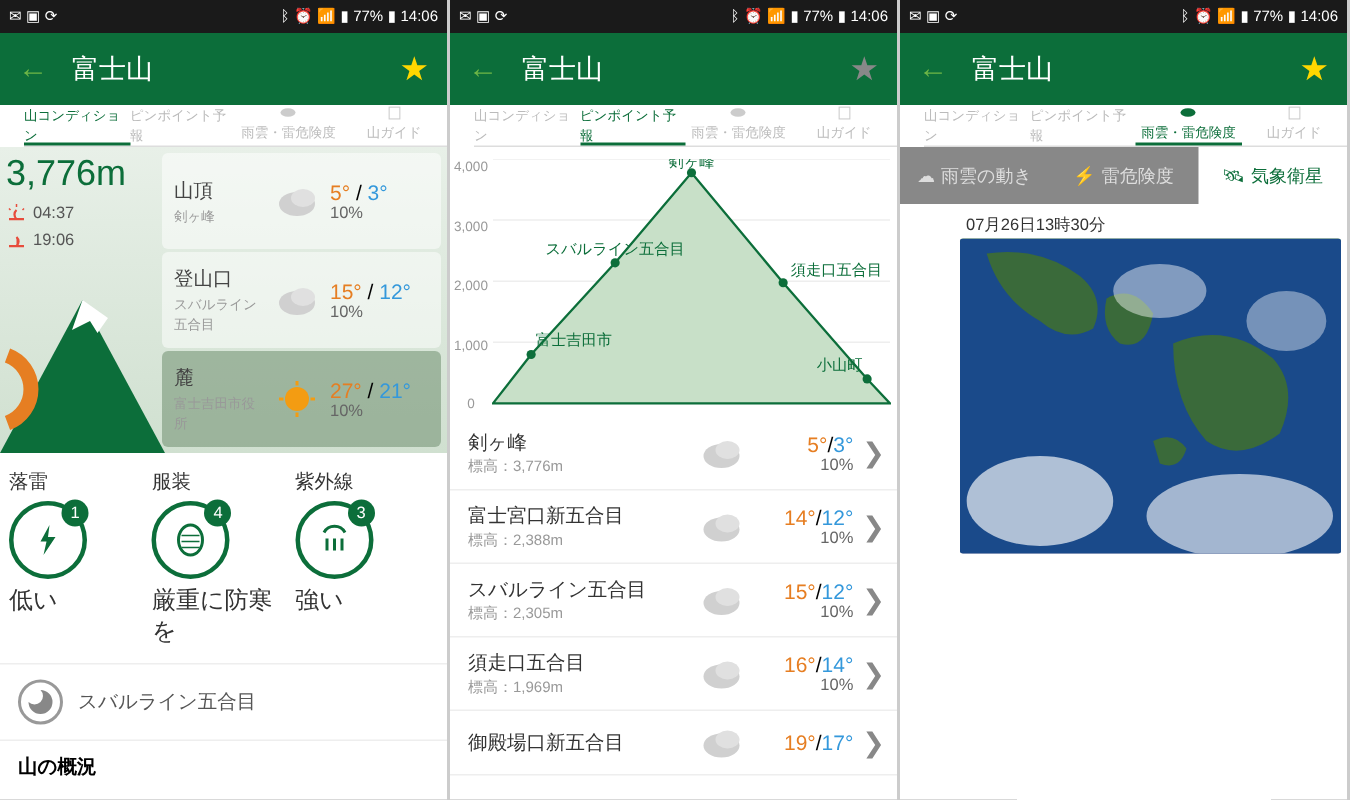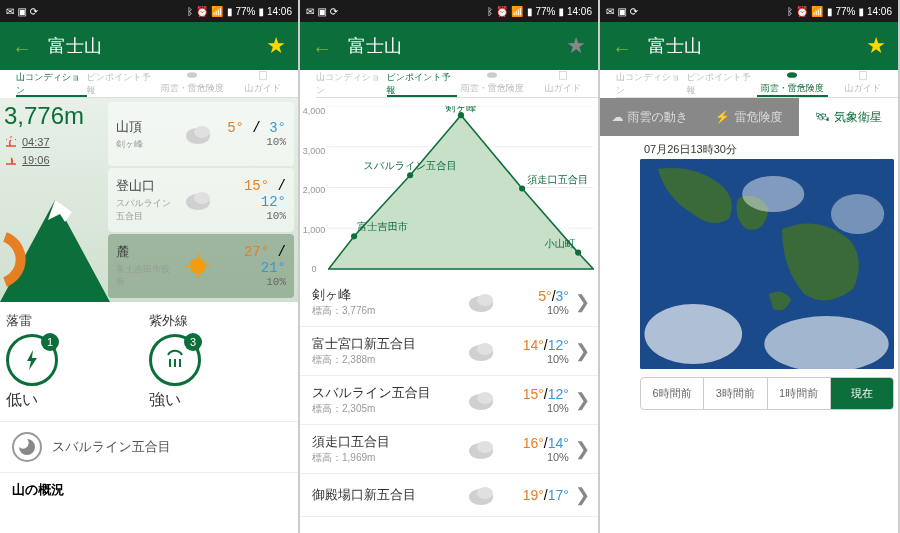--- a/index.html
+++ b/index.html
@@ -15,31 +15,31 @@
 .star.empty { color: #888; }
 .tabs { height: 28px; display: flex; border-bottom: 1px solid #ddd; margin-left: 16px; }
 .tab { flex: 1; display: flex; flex-direction: column; align-items: center; justify-content: center; color: #bbb; font-size: 9px; gap: 2px; border-bottom: 2px solid transparent; }
 .tab.active { color: #0c6e3a; border-bottom-color: #0c6e3a; }
 .tab-icon { width: 18px; height: 14px; }
 .content { flex: 1; overflow-y: hidden; }
 
 .hero { height: 204px; position: relative; background: linear-gradient(#e8f0e8, #d0e0d0); display: flex; }
 .hero-left { width: 108px; padding: 4px; z-index: 2; }
 .elevation { font-size: 24px; color: #0c6e3a; font-weight: 300; }
-.time-row { display: flex; align-items: center; gap: 4px; margin-top: 6px; font-size: 11px; color: #555; text-decoration: underline; }
+.time-row { display: flex; align-items: center; gap: 4px; margin-top: 6px; font-size: 11px; color: #555; }
 .sunrise-icon, .sunset-icon { width: 14px; height: 12px; }
 .mountain-graphic { position: absolute; bottom: 0; left: 0; width: 140px; height: 120px; }
 .weather-cards { flex: 1; display: flex; flex-direction: column; gap: 2px; padding: 4px 4px 4px 0; z-index: 2; }
 .weather-card { flex: 1; background: rgba(255,255,255,0.5); border-radius: 4px; padding: 4px 8px; display: flex; align-items: center; position: relative; }
 .weather-card.selected { background: rgba(120,150,120,0.6); }
 .wc-left { width: 60px; }
 .wc-label { font-size: 13px; color: #444; }
 .wc-sub { font-size: 9px; color: #999; margin-top: 2px; }
 .wc-icon { width: 32px; height: 28px; margin: 0 6px; }
-.wc-right { flex: 1; text-align: right; font-family: Liberation Mono, monospace; }
+.wc-right { flex: 1; text-align: left; }
 .wc-temps { font-size: 14px; }
 .wc-high { color: #e67e22; }
 .wc-low { color: #3498db; }
 .wc-precip { font-size: 11px; color: #666; }
 .metrics { display: flex; padding: 10px 6px; border-bottom: 1px solid #eee; }
 .metric { flex: 1; display: flex; flex-direction: column; align-items: flex-start; gap: 4px; }
 .metric-label { font-size: 13px; color: #333; }
 .metric-circle { width: 52px; height: 52px; border: 3px solid #0c6e3a; border-radius: 50%; display: flex; align-items: center; justify-content: center; position: relative; }
 .metric-badge { position: absolute; top: -4px; right: -4px; background: #0c6e3a; color: #fff; width: 18px; height: 18px; border-radius: 50%; display: flex; align-items: center; justify-content: center; font-size: 11px; }
 .metric-value { font-size: 16px; color: #333; }
@@ -199,20 +199,31 @@
     <div class="metrics">
       <div class="metric">
         <div class="metric-label">落雷</div>
         <div class="metric-circle">
             <svg width="26" height="26" viewBox="0 0 26 26">
               <path d="M14,3 L8,14 L12,14 L10,23 L18,11 L13,11 Z" fill="#0c6e3a"></path>
             </svg>
             <div class="metric-badge">1</div>
           </div>
         <div class="metric-value">低い</div>
+      </div>
+      <div class="metric">
+        <div class="metric-label">服装</div>
+        <div class="metric-circle">
+            <svg width="26" height="26" viewBox="0 0 26 26">
+              <ellipse cx="13" cy="13" rx="8" ry="10" fill="none" stroke="#0c6e3a" stroke-width="2"></ellipse>
+              <path d="M7,10 L19,10 M7,14 L19,14 M7,18 L19,18" stroke="#0c6e3a"></path>
+            </svg>
+            <div class="metric-badge">4</div>
+          </div>
+        <div class="metric-value">厳重に防寒を</div>
       </div>
       <div class="metric">
         <div class="metric-label">紫外線</div>
         <div class="metric-circle">
             <svg width="26" height="26" viewBox="0 0 26 26">
               <path d="M6,8 A8,8 0 0,1 20,8" stroke="#0c6e3a" stroke-width="2" fill="none"></path>
               <path d="M8,12 L8,20 M13,12 L13,20 M18,12 L18,20" stroke="#0c6e3a" stroke-width="2"></path>
             </svg>
             <div class="metric-badge">3</div>
           </div>
@@ -464,21 +475,15 @@
           <path d="M20,10 Q60,5 90,25 Q110,40 100,60 Q80,70 60,55 Q30,40 20,10" fill="#3a6a3a"></path>
           <path d="M110,40 Q130,30 145,50 Q140,75 120,70 Q105,60 110,40" fill="#3a6a3a"></path>
           <path d="M160,70 Q200,55 235,80 Q255,100 240,130 Q210,150 185,135 Q160,110 160,70" fill="#3a6a3a"></path>
           <path d="M145,135 Q160,128 170,140 Q165,155 150,150 Z" fill="#3a6a3a"></path>
           <ellipse cx="60" cy="175" rx="55" ry="30" fill="rgba(255,255,255,0.65)"></ellipse>
           <ellipse cx="210" cy="185" rx="70" ry="28" fill="rgba(255,255,255,0.6)"></ellipse>
           <ellipse cx="150" cy="35" rx="35" ry="18" fill="rgba(255,255,255,0.45)"></ellipse>
           <ellipse cx="245" cy="55" rx="30" ry="20" fill="rgba(255,255,255,0.4)"></ellipse>
         </svg>
       </div>
-      <div class="time-buttons">
-        <div class="time-btn">6時間前</div>
-        <div class="time-btn">3時間前</div>
-        <div class="time-btn">1時間前</div>
-        <div class="time-btn active">現在</div>
-      </div>
     </div>
   </div>
 </div>
 
 </body></html>

